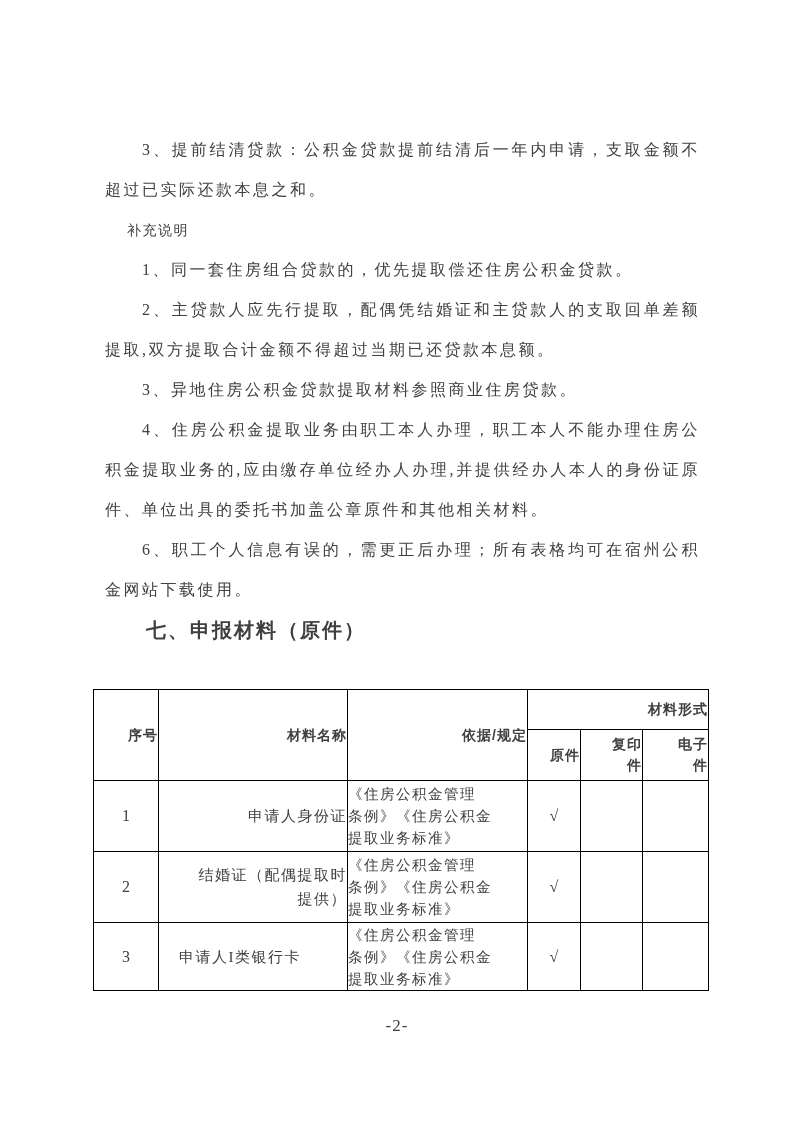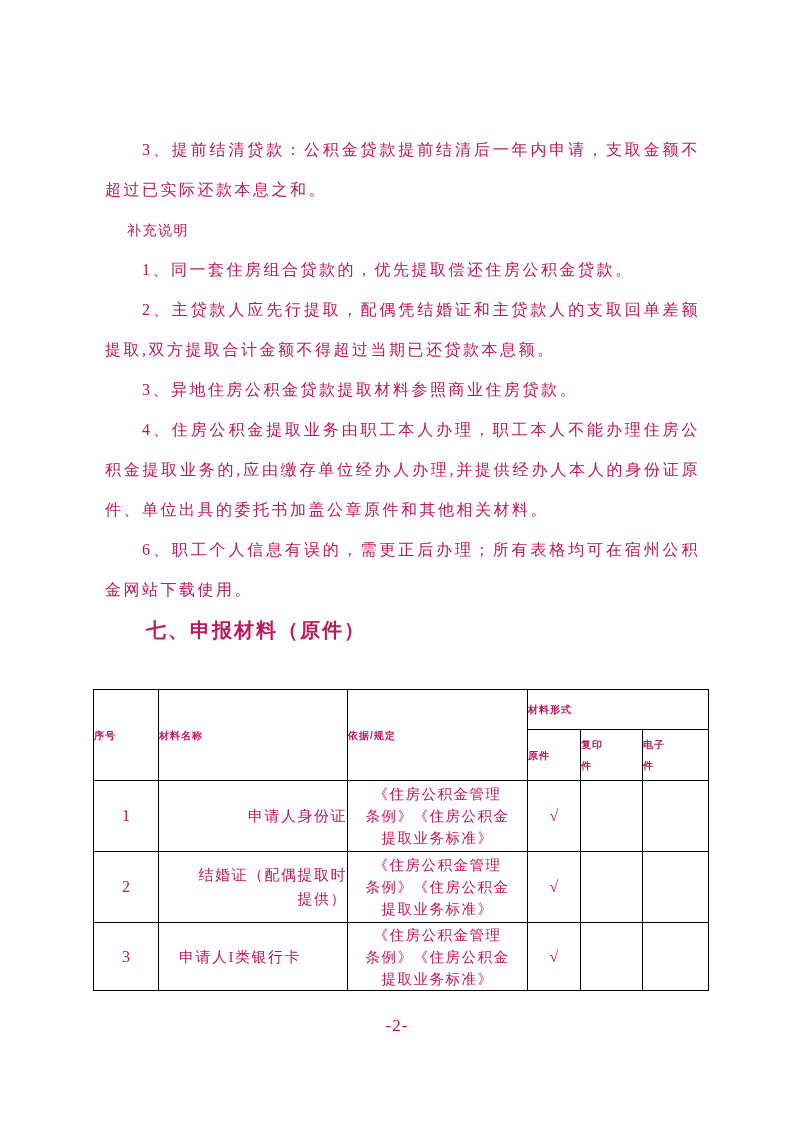--- a/index.html
+++ b/index.html
@@ -2,21 +2,21 @@
 <html><head>
 <meta charset="utf-8">
 <style>
   html, body { margin: 0; padding: 0; background: #e8e8e8; }
   .page {
     position: relative;
     width: 794px;
     height: 1122px;
     margin: 0 auto;
     background: #ffffff;
-    color: #be185d;
+    color: #404040;
     font-family: "Liberation Serif", "DejaVu Serif", serif;
     overflow: hidden;
   }
   .content {
     position: absolute;
     left: 105px;
     top: 130px;
     width: 595px;
   }
   .body-par {
@@ -65,44 +65,44 @@
   col.c-copy  { width: 62px; }
   col.c-elec  { width: 66px; }
   tr.h1 th { height: 39px; }
   tr.h2 th { height: 50px; }
   tr.r-1 td { height: 70px; }
   tr.r-2 td { height: 70px; }
   tr.r-3 td { height: 67px; }
   table.materials th {
     font-family: "Liberation Sans", "DejaVu Sans", sans-serif;
     font-weight: bold;
-    font-size: 10px;
+    font-size: 14px;
     letter-spacing: 1px;
     line-height: 21px;
-    text-align: left;
+    text-align: right;
   }
   .pre { white-space: pre-line; }
   td.seq-cell {
     font-size: 16px;
     text-align: center;
   }
   td.name-cell {
     font-size: 15px;
     letter-spacing: 1.5px;
     line-height: 24px;
     text-align: right;
     padding-left: 10px;
     padding-right: 6px;
   }
   td.name-cell.center { text-align: left; padding-left: 20px; padding-right: 4px; }
   td.basis-cell {
     font-size: 14.5px;
     letter-spacing: 1.5px;
     line-height: 22px;
-    text-align: center;
+    text-align: left;
   }
   td.mark-cell {
     font-size: 16px;
     text-align: center;
   }
   .footer {
     position: absolute;
     left: 0;
     top: 1016px;
     width: 794px;

